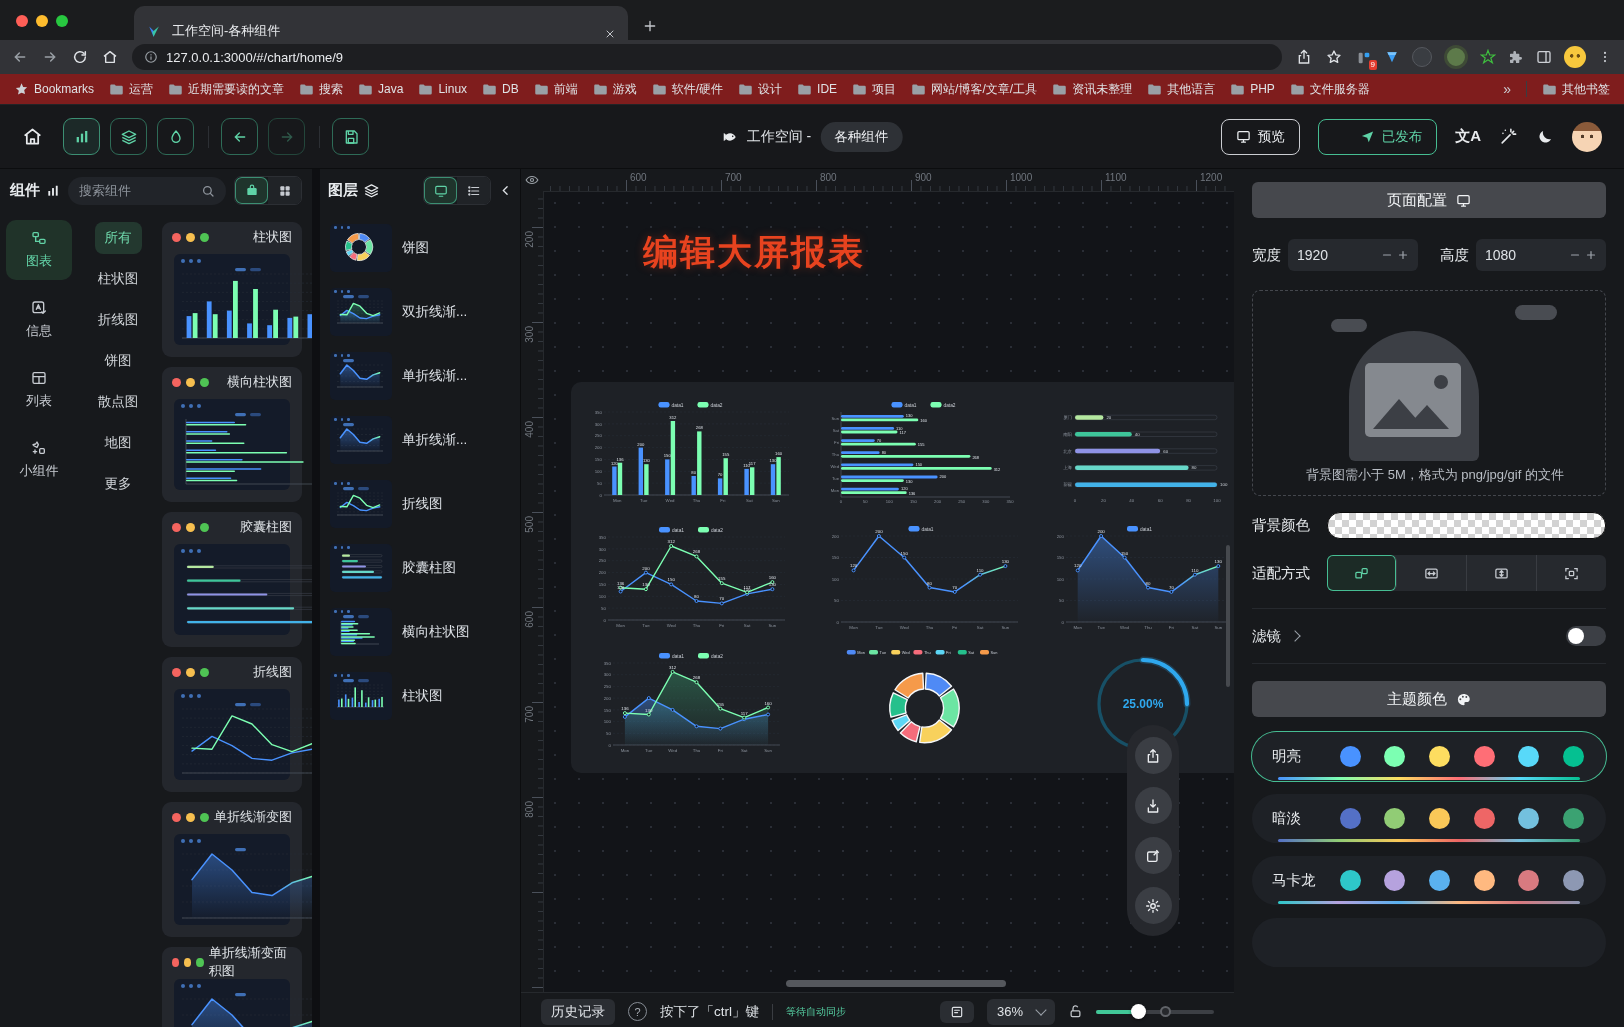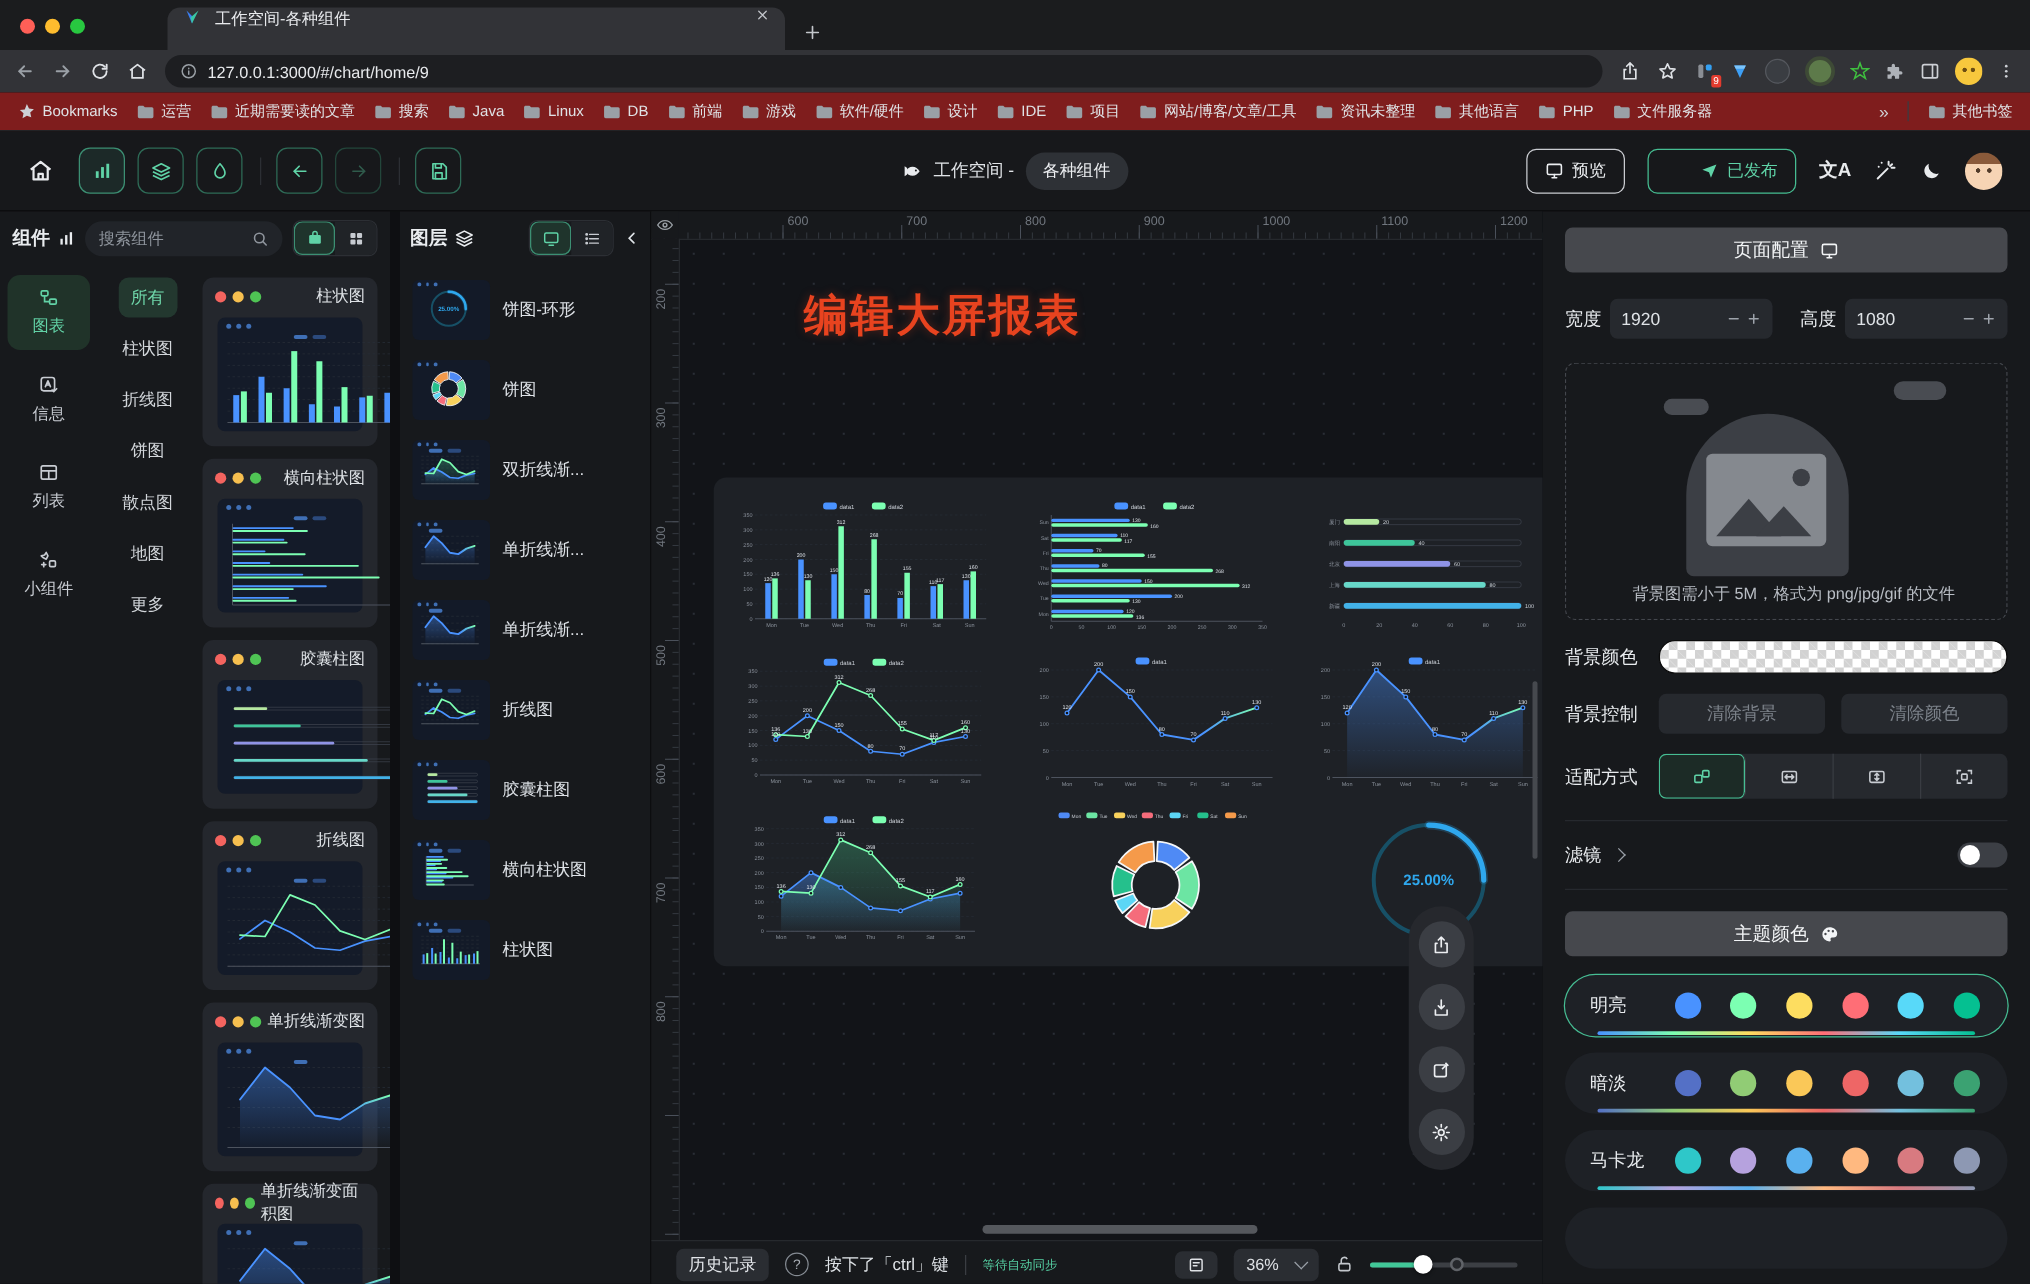--- a/index.html
+++ b/index.html
@@ -3,21 +3,21 @@
 <meta charset="utf-8">
 <style>
   html,body{margin:0;padding:0;background:#0c0d0f;}
   body{width:1624px;height:1027px;overflow:hidden;font-family:"Liberation Sans","DejaVu Sans",sans-serif;color:#dfe3e7;position:relative;}
   .ic{width:16px;height:16px;display:inline-block;vertical-align:middle;flex:none;}
   svg{display:block;}
   
   .tabstrip{height:40px;background:#1b1c1e;display:flex;align-items:flex-end;}
   .lights{display:flex;gap:8px;padding:0 14px 13px 16px;}
   .light{width:12px;height:12px;border-radius:50%;}
-  .tab{width:470px;height:34px;background:#323337;border-radius:10px 10px 0 0;display:flex;align-items:flex-start;gap:10px;padding:0 12px;margin-left:52px;}
+  .tab{width:470px;height:34px;background:#323337;border-radius:10px 10px 0 0;display:flex;align-items:flex-end;gap:10px;padding:0 12px;margin-left:52px;}
   .tab-title{font-size:13px;color:#e8eaed;flex:1;white-space:nowrap;overflow:hidden;}
   .newtab{margin:0 0 6px 14px;color:#c3c6cb;}
   .addressbar{height:34px;background:#323337;display:flex;align-items:center;gap:14px;padding:0 12px;}
   .navic{color:#9aa0a6;display:flex;align-items:center;}
   .navic.lit{color:#dfe2e6;}
   .urlpill{flex:1;height:26px;background:#1d1e21;border-radius:14px;display:flex;align-items:center;gap:8px;padding:0 12px;color:#e8eaed;font-size:13px;}
   .exticons{display:flex;align-items:center;gap:12px;}
   .extdot{width:18px;height:18px;border-radius:50%;}
   .badge{position:absolute;right:-5px;bottom:-4px;background:#e33b2e;color:#fff;font-size:8px;padding:0 2px;border-radius:2px;line-height:10px;}
   .bookmarksbar{height:30px;background:#7f1d1d;border-bottom:1px solid #222326;display:flex;align-items:center;gap:15px;padding:0 14px;overflow:hidden;}
@@ -766,41 +766,20 @@
         <div class="layer-item">
           <div class="layer-thumb">
             <span class="tdots">
               <i></i>
               <i></i>
               <i></i>
             </span>
             <div>
               <svg width="54" height="34" viewBox="0 0 54 34" font-family="Liberation Sans,DejaVu Sans,sans-serif">
                 <defs></defs>
-                <circle cx="27" cy="18" r="13.600000000000001" fill="none" stroke="#175066" stroke-width="1.6"></circle>
-                <g transform="rotate(-90 27 18)">
-                  <circle cx="27" cy="18" r="13.600000000000001" fill="none" stroke="#2fa8ee" stroke-width="3.4" stroke-dasharray="21.4 85.5" stroke-linecap="round" opacity=".22"></circle>
-                  <circle cx="27" cy="18" r="13.600000000000001" fill="none" stroke="#2fa8ee" stroke-width="2" stroke-dasharray="21.4 85.5" stroke-linecap="round"></circle>
-                </g>
-                <text x="27" y="19.8" fill="#2fa8ee" font-size="5" text-anchor="middle" font-weight="bold">25.00%</text>
-              </svg>
-            </div>
-          </div>
-          <span class="layer-label">饼图-环形</span>
-        </div>
-        <div class="layer-item">
-          <div class="layer-thumb">
-            <span class="tdots">
-              <i></i>
-              <i></i>
-              <i></i>
-            </span>
-            <div>
-              <svg width="54" height="34" viewBox="0 0 54 34" font-family="Liberation Sans,DejaVu Sans,sans-serif">
-                <defs></defs>
                 <path d="M27.68 4.42 A13.600000000000001 13.600000000000001 0 0 1 37.59 9.47 L32.82 13.31 A7.480000000000001 7.480000000000001 0 0 0 27.37 10.53 Z" fill="#4f8af5" stroke="#f4f6f8" stroke-width="0.7" stroke-linejoin="round"></path>
                 <path d="M38.39 10.57 A13.600000000000001 13.600000000000001 0 0 1 38.39 25.43 L33.26 22.09 A7.480000000000001 7.480000000000001 0 0 0 33.26 13.91 Z" fill="#6ce5a3" stroke="#f4f6f8" stroke-width="0.7" stroke-linejoin="round"></path>
                 <path d="M37.59 26.53 A13.600000000000001 13.600000000000001 0 0 1 25.12 31.47 L25.97 25.41 A7.480000000000001 7.480000000000001 0 0 0 32.82 22.69 Z" fill="#f8d15c" stroke="#f4f6f8" stroke-width="0.7" stroke-linejoin="round"></path>
                 <path d="M23.79 31.22 A13.600000000000001 13.600000000000001 0 0 1 17.56 27.79 L21.81 23.39 A7.480000000000001 7.480000000000001 0 0 0 25.23 25.27 Z" fill="#f56c7b" stroke="#f4f6f8" stroke-width="0.7" stroke-linejoin="round"></path>
                 <path d="M16.63 26.80 A13.600000000000001 13.600000000000001 0 0 1 14.29 22.84 L20.01 20.66 A7.480000000000001 7.480000000000001 0 0 0 21.30 22.84 Z" fill="#5cd6f5" stroke="#f4f6f8" stroke-width="0.7" stroke-linejoin="round"></path>
                 <path d="M13.87 21.55 A13.600000000000001 13.600000000000001 0 0 1 14.77 12.05 L20.27 14.73 A7.480000000000001 7.480000000000001 0 0 0 19.78 19.95 Z" fill="#25c08c" stroke="#f4f6f8" stroke-width="0.7" stroke-linejoin="round"></path>
                 <path d="M15.42 10.86 A13.600000000000001 13.600000000000001 0 0 1 26.32 4.42 L26.63 10.53 A7.480000000000001 7.480000000000001 0 0 0 20.63 14.07 Z" fill="#f59a4a" stroke="#f4f6f8" stroke-width="0.7" stroke-linejoin="round"></path>
               </svg>
             </div>
           </div>
@@ -1606,25 +1585,20 @@
           <span class="mtn"></span>
           <span class="mtn2"></span>
         </div>
       <div class="upload-hint">背景图需小于 5M，格式为 png/jpg/gif 的文件</div>
     </div>
     <div class="cfgrow">
       <span class="flabel">背景颜色</span>
       <div class="checker"></div>
     </div>
     <div class="cfgrow">
-      <span class="flabel">背景控制</span>
-      <div class="gbtn">清除背景</div>
-      <div class="gbtn">清除颜色</div>
-    </div>
-    <div class="cfgrow">
       <span class="flabel">适配方式</span>
       <div class="fitseg">
         <div class="on">
             <svg class="ic" viewBox="0 0 24 24" fill="none" stroke="currentColor" stroke-width="2" style="width:15px;height:15px">
               <rect x="3" y="10" width="9" height="9" rx="1.5"></rect>
               <rect x="13" y="4" width="8" height="8" rx="1.5"></rect>
             </svg>
           </div>
         <div>
             <svg class="ic" viewBox="0 0 24 24" fill="none" stroke="currentColor" stroke-width="2" stroke-linecap="round" style="width:15px;height:15px">

